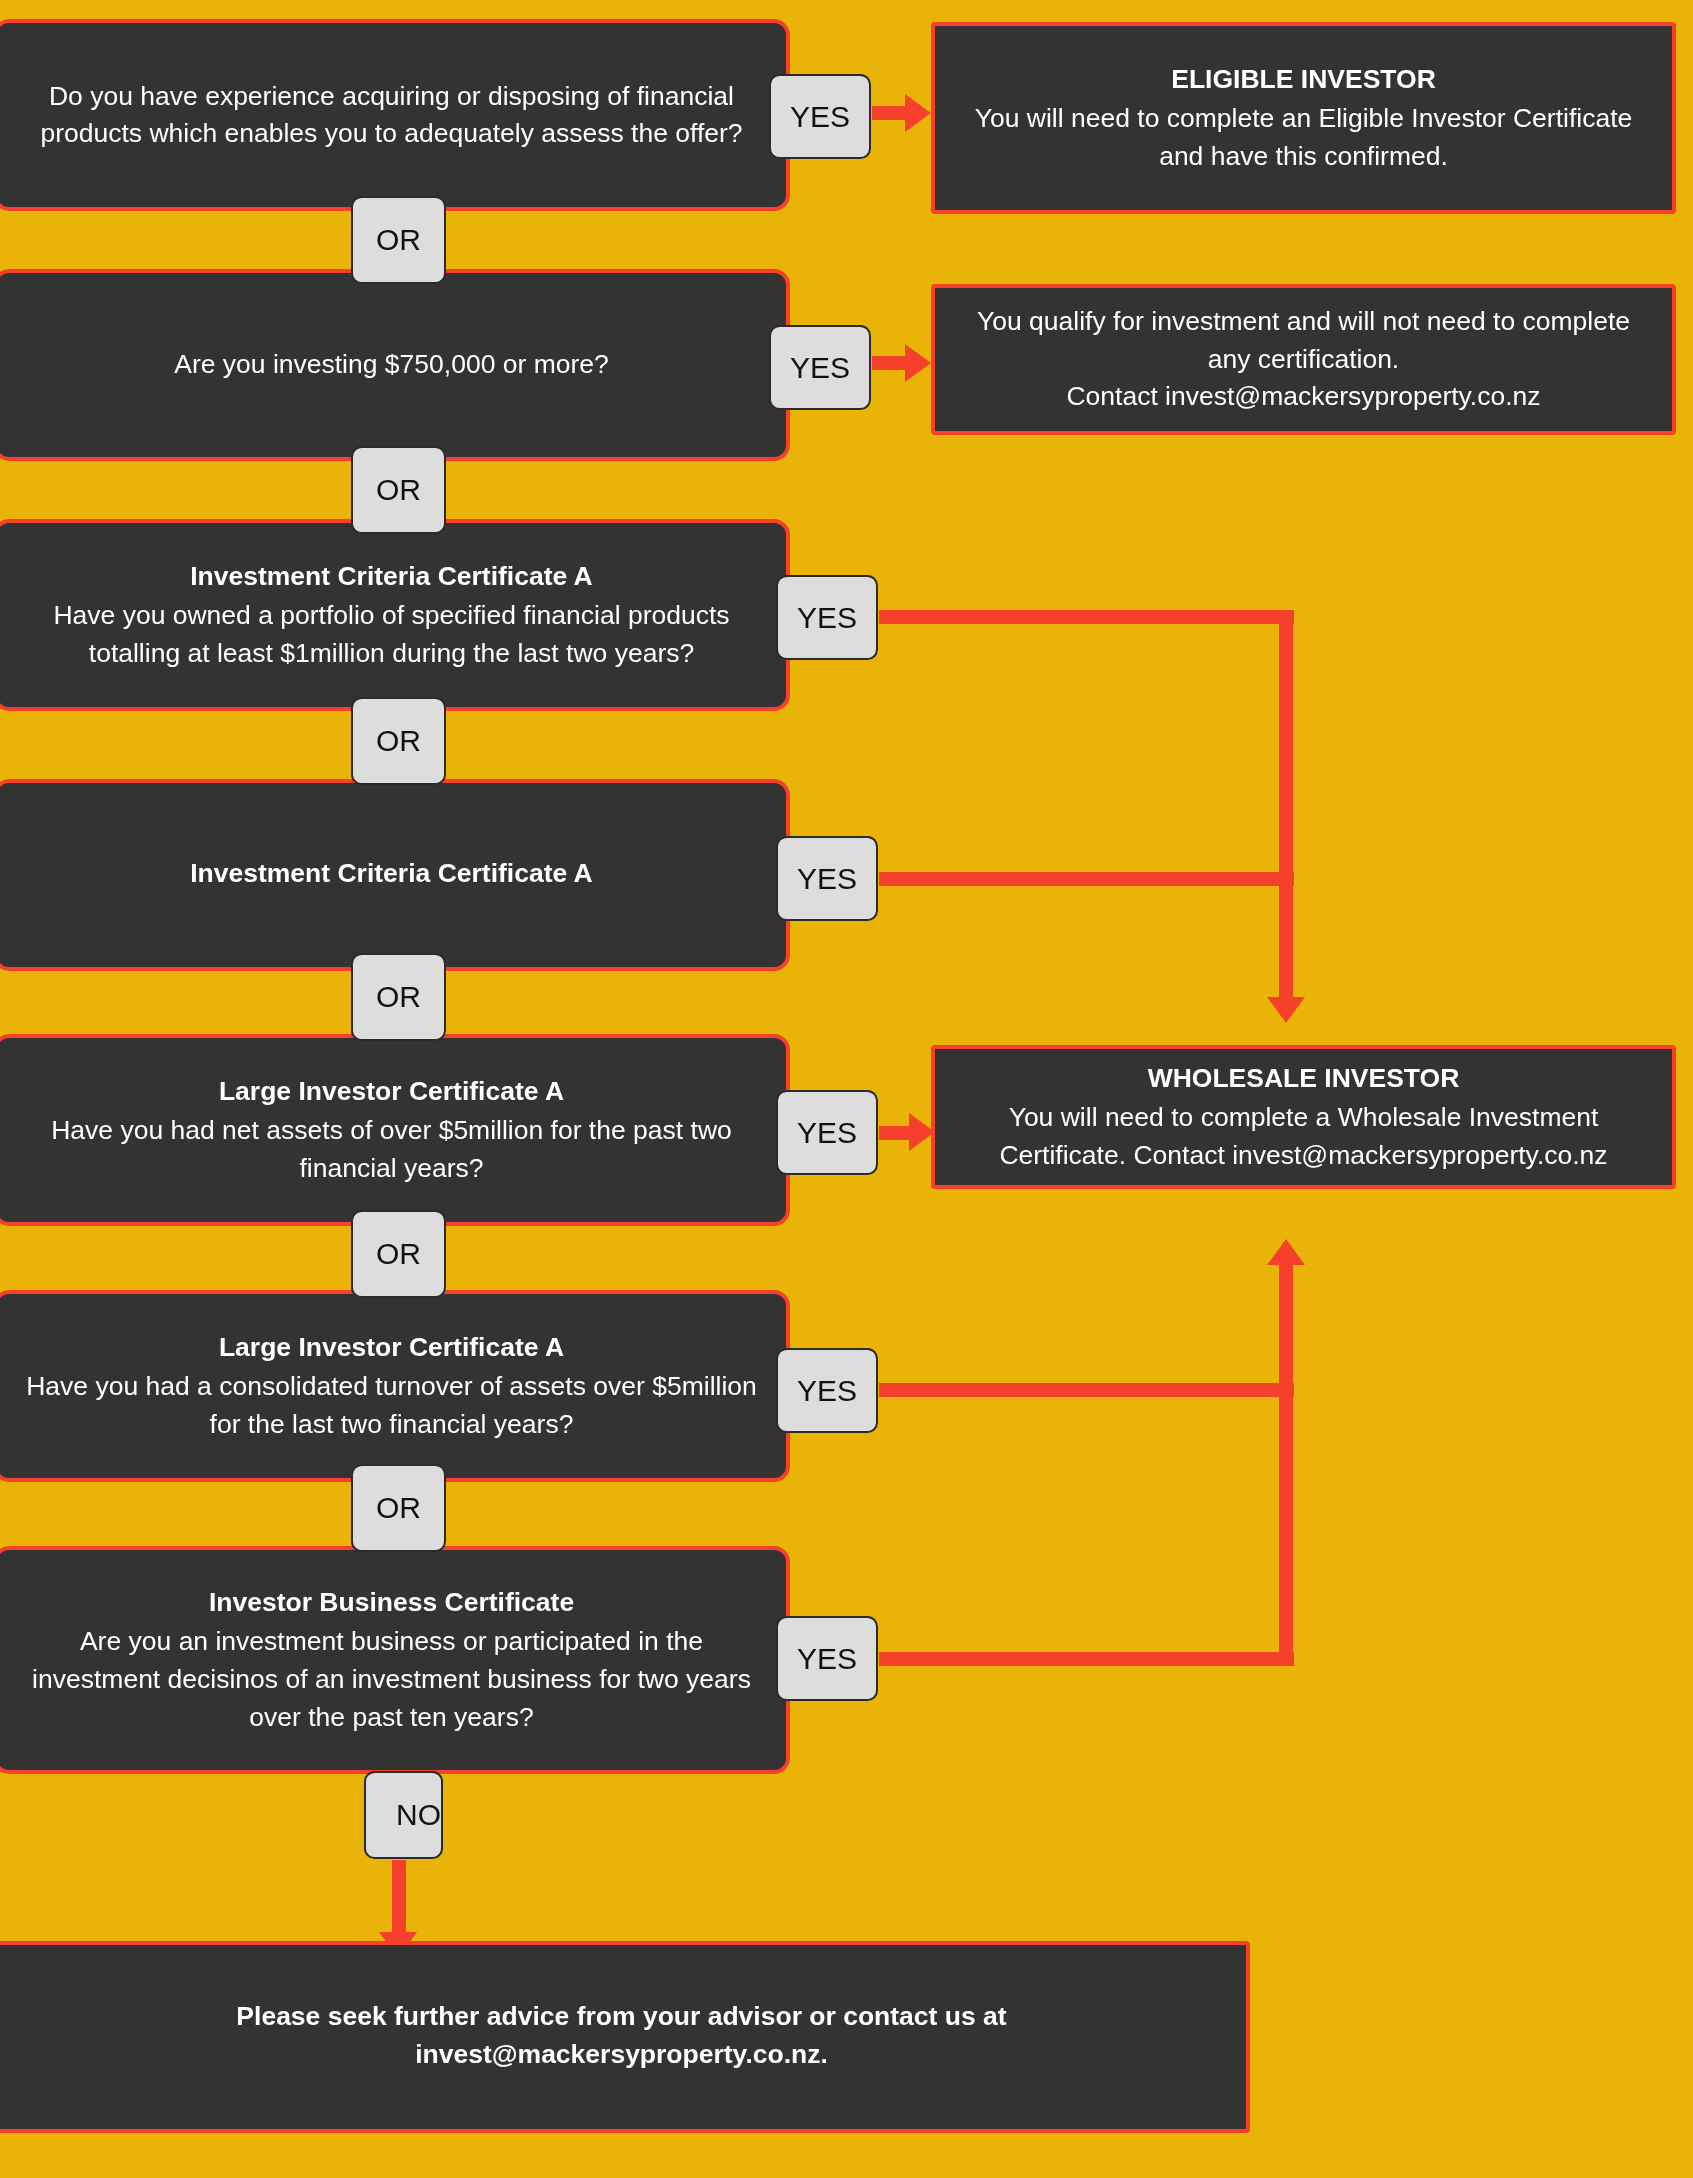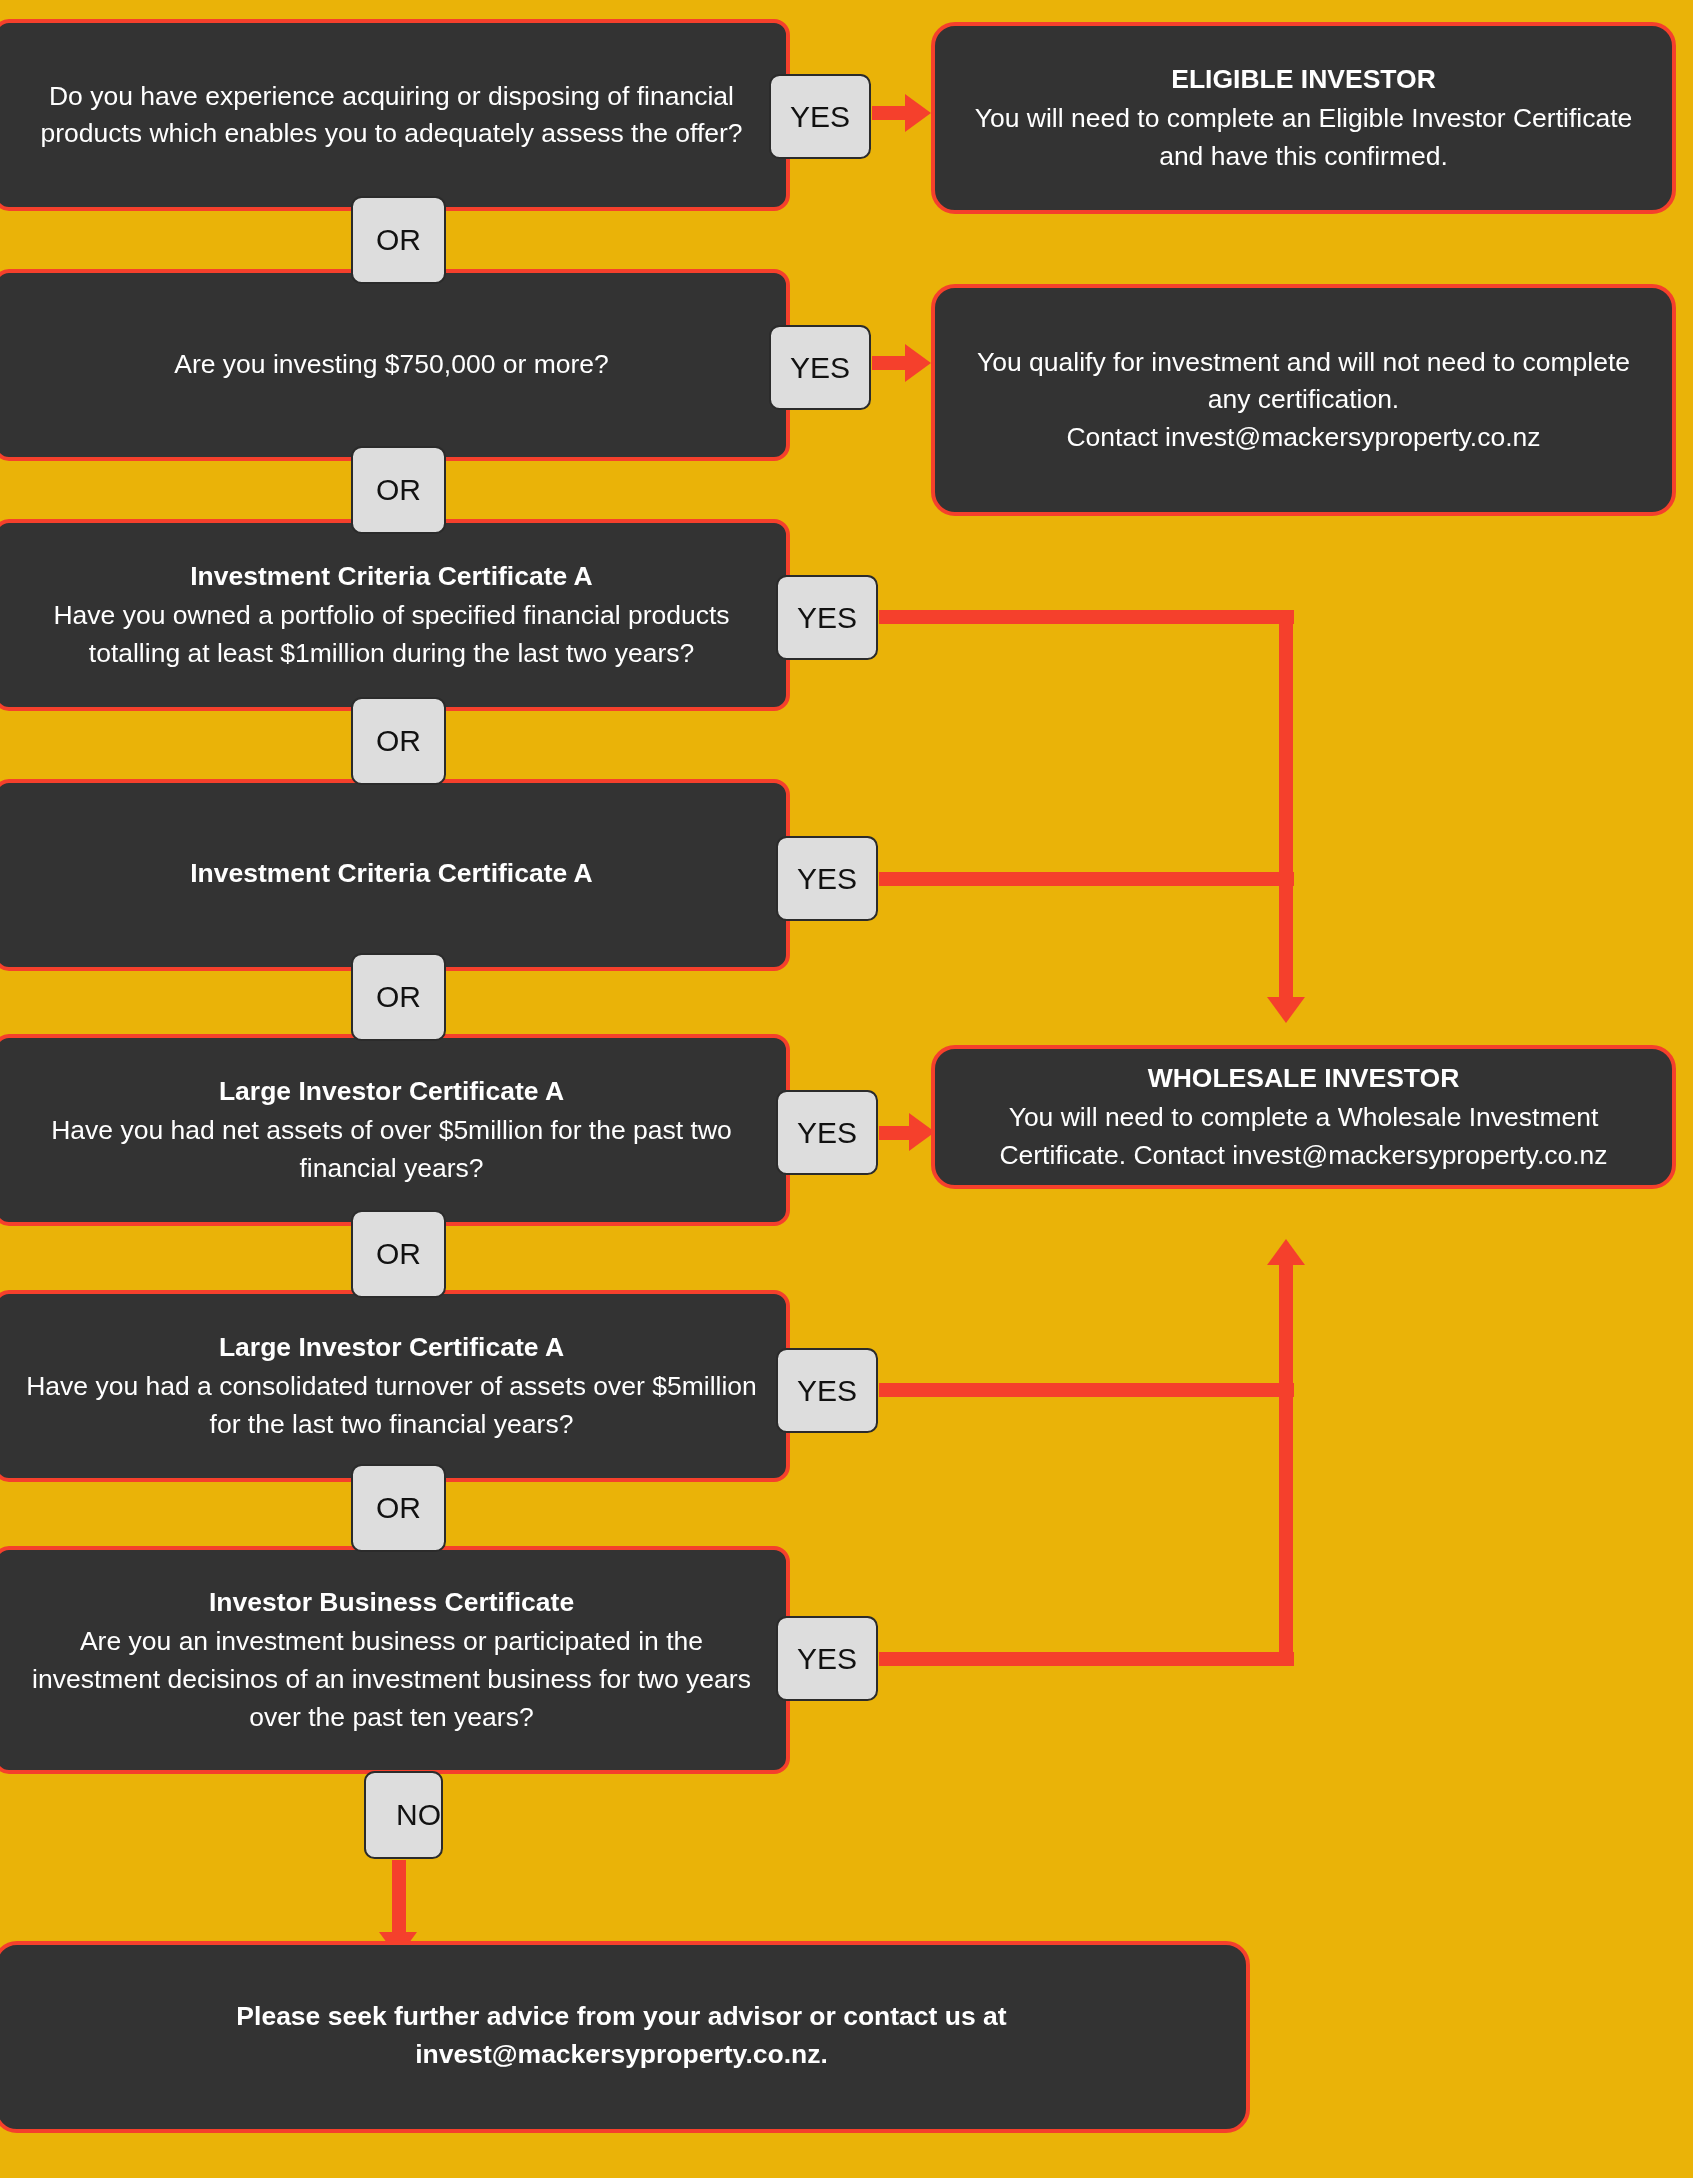--- a/index.html
+++ b/index.html
@@ -17,21 +17,21 @@
     background: #eab308;
     overflow: hidden;
   }
 
   
   .node {
     position: absolute;
     box-sizing: border-box;
     background: #333333;
     border: 4.4px solid #F5402C;
-    border-radius: 24px;
+    border-radius: 4px;
     color: #ffffff;
     display: flex;
     flex-direction: column;
     align-items: center;
     justify-content: center;
     text-align: center;
     padding: 8.8px 23px;
     line-height: 1.42;
     font-size: 26.5px;
     z-index: 3;
@@ -200,21 +200,21 @@
   <div class="ln" style="left:1279px; top:1383px; width:14px; height:282px;"></div>
 
   <div class="ln" style="left:392px; top:1860px; width:14px; height:79px;"></div>
   <div class="arrow down" style="left:379px; top:1932px;"></div>
 
   <div class="node" style="left:931px; top:22px; width:745px; height:192px;">
     <span class="ttl">ELIGIBLE INVESTOR</span>
     <span class="body">You will need to complete an Eligible Investor Certificate and have this confirmed.</span>
   </div>
 
-  <div class="node" style="left:931px; top:284px; width:745px; height:232px; white-space:pre-line;">
+  <div class="node" style="left:931px; top:284px; width:745px; height:151px; white-space:pre-line;">
     <span class="body">You qualify for investment and will not need to complete any certification.
 Contact invest@mackersyproperty.co.nz</span>
   </div>
 
   <div class="node" style="left:931px; top:1045px; width:745px; height:144px;">
     <span class="ttl">WHOLESALE INVESTOR</span>
     <span class="body">You will need to complete a Wholesale Investment Certificate. Contact invest@mackersyproperty.co.nz</span>
   </div>
 
   <div class="node" style="left:-7px; top:1941px; width:1257px; height:192px; padding-left:53px; padding-right:53px;">

